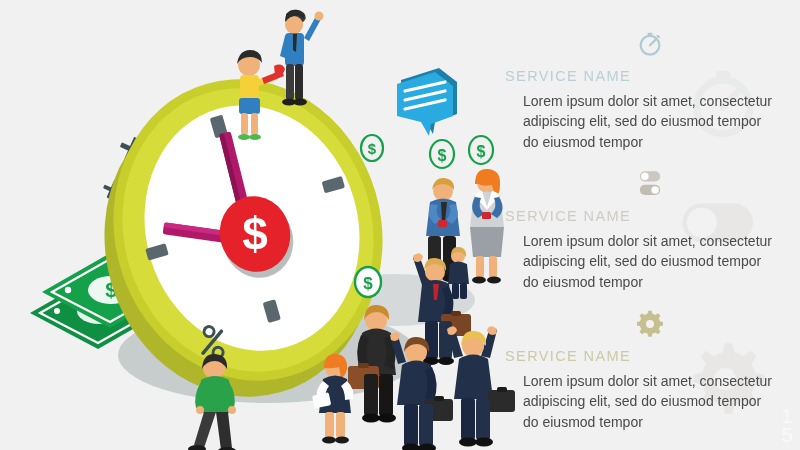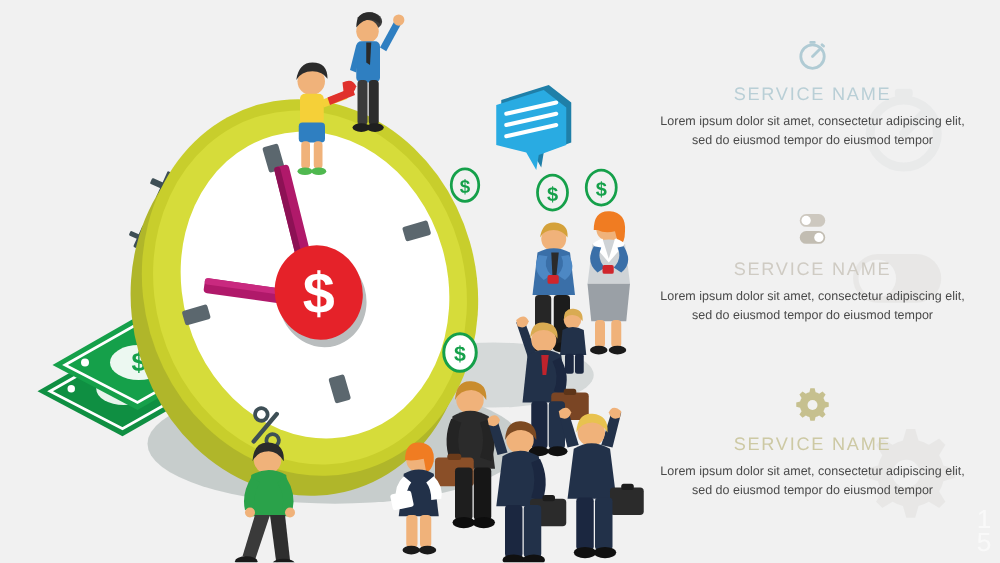--- a/index.html
+++ b/index.html
@@ -5,32 +5,32 @@
   html,body{margin:0;padding:0;}
   body{
     width:800px;height:450px;overflow:hidden;
     background:#f1f1f1;
     font-family:"Liberation Sans","DejaVu Sans",sans-serif;
     position:relative;
   }
   #slide{position:absolute;inset:0;width:800px;height:450px;background:#f1f1f1;}
 
   
-  .panel{position:absolute;left:505px;width:290px;text-align:center;}
+  .panel{position:absolute;left:505px;width:290px;text-align:left;}
   .panel-1{top:24px;}
   .panel-2{top:164px;}
   .panel-3{top:304px;}
 
   .svc-icon{height:40px;display:flex;align-items:center;justify-content:center;}
   .svc-title{
     font-size:14.5px;letter-spacing:1.4px;font-weight:400;
     margin:4px 0 7px 0;
   }
   .svc-body{
-    font-size:10px;line-height:1.45;color:#4a4a4a;
+    font-size:14px;line-height:1.45;color:#4a4a4a;
     padding:0 18px;
   }
 
   
   .ghost{position:absolute;opacity:.085;pointer-events:none;}
   .ghost-1{left:680px;top:62px;}
   .ghost-2{left:678px;top:198px;}
   .ghost-3{left:682px;top:336px;}
 
   .slideno{

